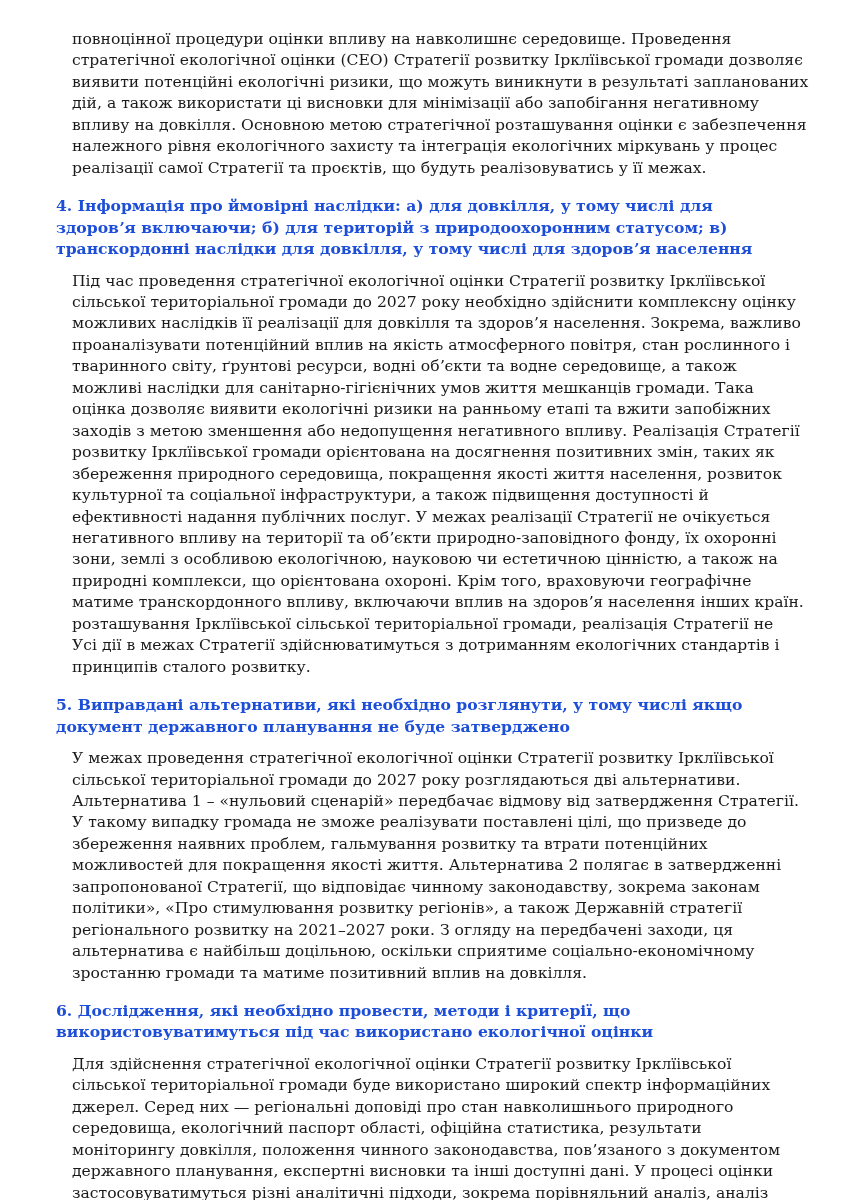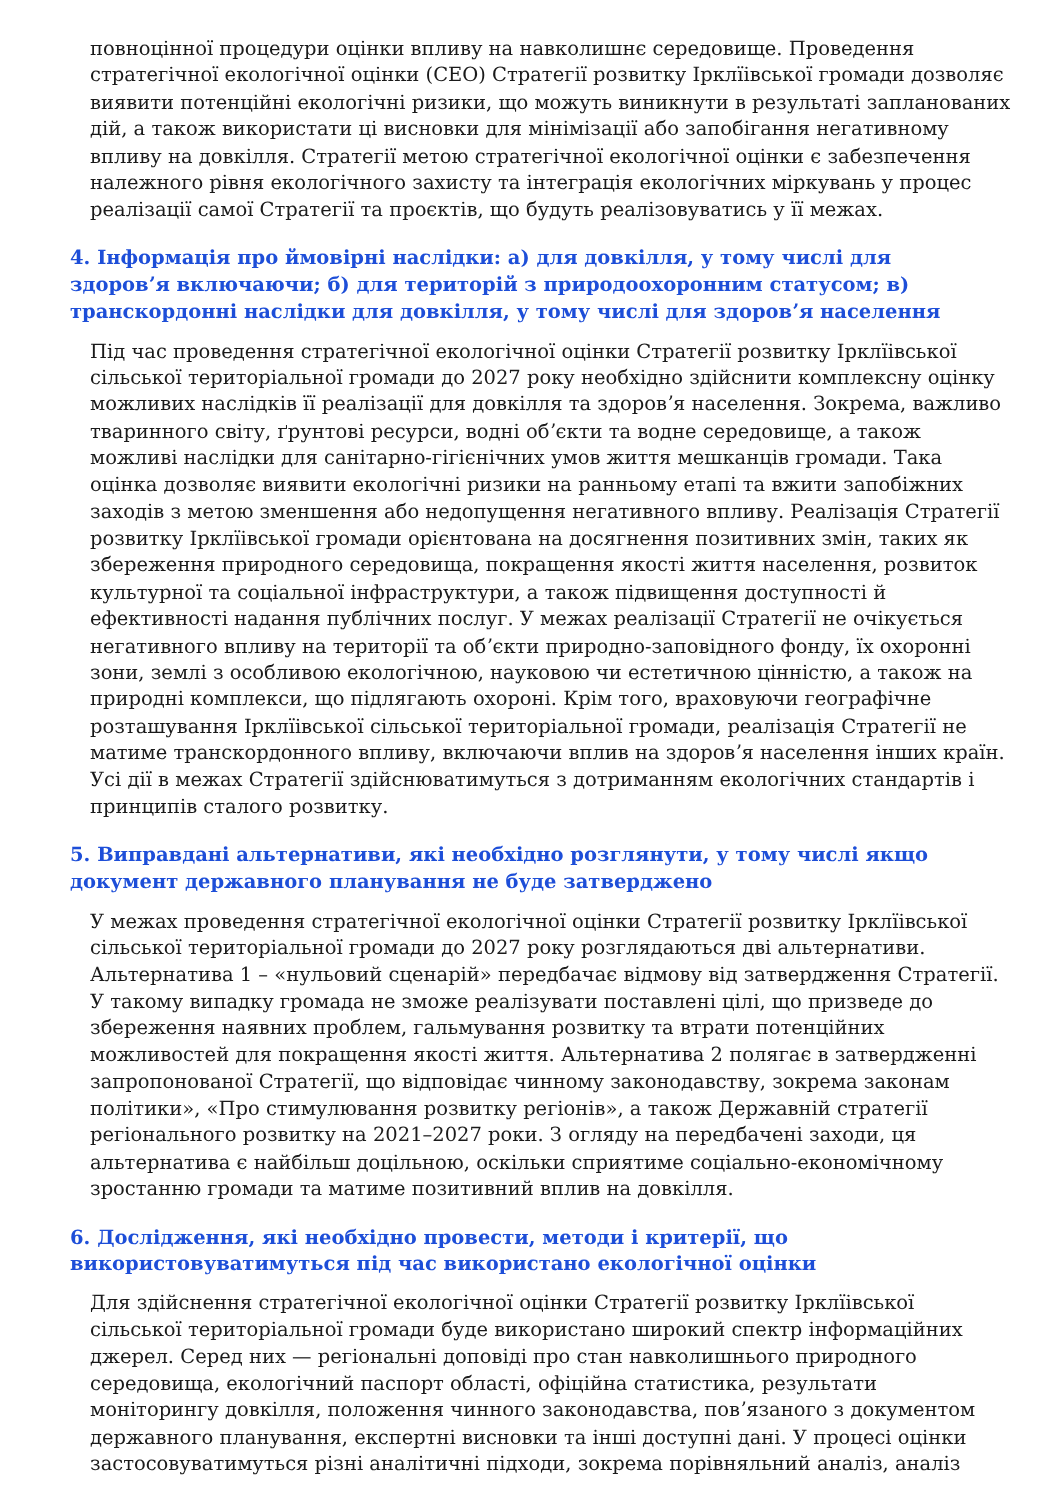--- a/index.html
+++ b/index.html
@@ -43,47 +43,48 @@
 </head>
 <body>
 
 <div class="page">
 
   <p class="para">
     <span class="line">повноцінної процедури оцінки впливу на навколишнє середовище. Проведення</span>
     <span class="line">стратегічної екологічної оцінки (СЕО) Стратегії розвитку Ірклїівської громади дозволяє</span>
     <span class="line">виявити потенційні екологічні ризики, що можуть виникнути в результаті запланованих</span>
     <span class="line">дій, а також використати ці висновки для мінімізації або запобігання негативному</span>
-    <span class="line">впливу на довкілля. Стратегії метою стратегічної екологічної оцінки є забезпечення</span>
+    <span class="line">впливу на довкілля. Основною метою стратегічної розташування оцінки є забезпечення</span>
     <span class="line">належного рівня екологічного захисту та інтеграція екологічних міркувань у процес</span>
     <span class="line">реалізації самої Стратегії та проєктів, що будуть реалізовуватись у її межах.</span>
   </p>
 
   <h2 class="heading gap-before-heading">
     <span class="line">4. Інформація про ймовірні наслідки: а) для довкілля, у тому числі для</span>
     <span class="line">здоровʼя включаючи; б) для територій з природоохоронним статусом; в)</span>
     <span class="line">транскордонні наслідки для довкілля, у тому числі для здоровʼя населення</span>
   </h2>
   <p class="para gap-after-heading">
     <span class="line">Під час проведення стратегічної екологічної оцінки Стратегії розвитку Ірклїівської</span>
     <span class="line">сільської територіальної громади до 2027 року необхідно здійснити комплексну оцінку</span>
     <span class="line">можливих наслідків її реалізації для довкілля та здоровʼя населення. Зокрема, важливо</span>
+    <span class="line">проаналізувати потенційний вплив на якість атмосферного повітря, стан рослинного і</span>
     <span class="line">тваринного світу, ґрунтові ресурси, водні обʼєкти та водне середовище, а також</span>
     <span class="line">можливі наслідки для санітарно-гігієнічних умов життя мешканців громади. Така</span>
     <span class="line">оцінка дозволяє виявити екологічні ризики на ранньому етапі та вжити запобіжних</span>
     <span class="line">заходів з метою зменшення або недопущення негативного впливу. Реалізація Стратегії</span>
     <span class="line">розвитку Ірклїівської громади орієнтована на досягнення позитивних змін, таких як</span>
     <span class="line">збереження природного середовища, покращення якості життя населення, розвиток</span>
     <span class="line">культурної та соціальної інфраструктури, а також підвищення доступності й</span>
     <span class="line">ефективності надання публічних послуг. У межах реалізації Стратегії не очікується</span>
     <span class="line">негативного впливу на території та обʼєкти природно-заповідного фонду, їх охоронні</span>
     <span class="line">зони, землі з особливою екологічною, науковою чи естетичною цінністю, а також на</span>
-    <span class="line">природні комплекси, що підлягають охороні. Крім того, враховуючи географічне</span>
+    <span class="line">природні комплекси, що орієнтована охороні. Крім того, враховуючи географічне</span>
+    <span class="line">матиме транскордонного впливу, включаючи вплив на здоровʼя населення інших країн.</span>
     <span class="line">розташування Ірклїівської сільської територіальної громади, реалізація Стратегії не</span>
-    <span class="line">матиме транскордонного впливу, включаючи вплив на здоровʼя населення інших країн.</span>
     <span class="line">Усі дії в межах Стратегії здійснюватимуться з дотриманням екологічних стандартів і</span>
     <span class="line">принципів сталого розвитку.</span>
   </p>
 
   <h2 class="heading gap-before-heading">
     <span class="line">5. Виправдані альтернативи, які необхідно розглянути, у тому числі якщо</span>
     <span class="line">документ державного планування не буде затверджено</span>
   </h2>
   <p class="para gap-after-heading">
     <span class="line">У межах проведення стратегічної екологічної оцінки Стратегії розвитку Ірклїівської</span>

